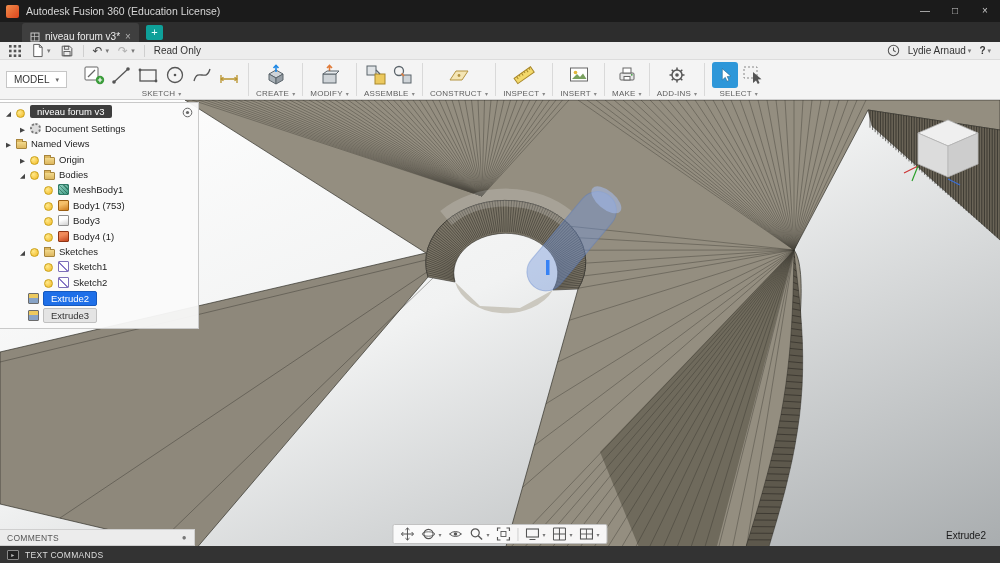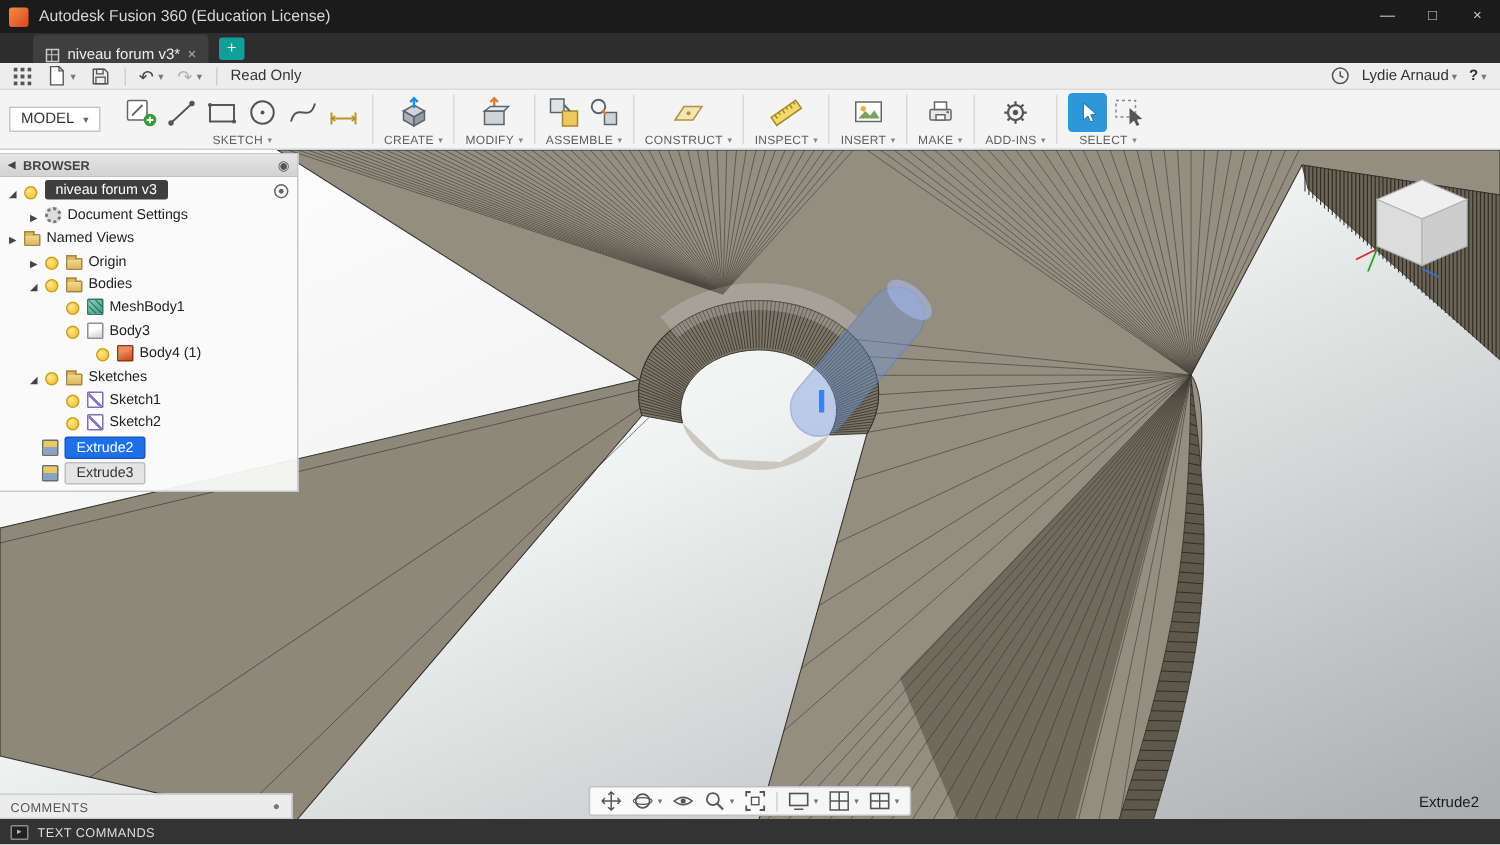--- a/index.html
+++ b/index.html
@@ -751,25 +751,20 @@
   <svg class="viewcube" width="92" height="84" viewBox="0 0 92 84">
     <polygon points="16,30 46,17 76,30 46,43" fill="#efefef" stroke="#b5b5b5" stroke-width=".8"></polygon>
     <polygon points="16,30 46,43 46,74 16,61" fill="#dcdcdc" stroke="#b5b5b5" stroke-width=".8"></polygon>
     <polygon points="76,30 46,43 46,74 76,61" fill="#cdcdcd" stroke="#b5b5b5" stroke-width=".8"></polygon>
     <path d="M16,63 L2,70" stroke="#c33" stroke-width="1.2"></path>
     <path d="M16,63 L10,78" stroke="#2ba02b" stroke-width="1.2"></path>
     <path d="M46,76 L58,82" stroke="#3a6fd8" stroke-width="1.2"></path>
   </svg>
 
   <div class="browser">
-    <div class="bheader">
-      <span style="font-weight:normal;font-size:7px">◀</span>
-      <span>BROWSER</span>
-      <span class="dot">◉</span>
-    </div>
     <div class="trow">
       <span class="exp">◢</span>
       <span class="ic bulb"></span>
       <span class="chip-dark">niveau forum v3</span>
       <svg class="radio" width="11" height="11" viewBox="0 0 11 11">
         <circle cx="5.5" cy="5.5" r="4.3" fill="none" stroke="#666" stroke-width="1"></circle>
         <circle cx="5.5" cy="5.5" r="1.6" fill="#666"></circle>
       </svg>
     </div>
     <div id="tree">
@@ -797,24 +792,30 @@
         </div>
         <div class="trow" style="padding-left: 34px;">
           <span class="exp"></span>
           <span class="ic bulb"></span>
           <span class="ic mesh"></span>
           <span>MeshBody1</span>
         </div>
         <div class="trow" style="padding-left: 34px;">
           <span class="exp"></span>
           <span class="ic bulb"></span>
+          <span class="ic body-orange"></span>
+          <span>Body1 (753)</span>
+        </div>
+        <div class="trow" style="padding-left: 34px;">
+          <span class="exp"></span>
+          <span class="ic bulb"></span>
           <span class="ic body-gray"></span>
           <span>Body3</span>
         </div>
-        <div class="trow" style="padding-left: 34px; margin-left: 20px;">
+        <div class="trow" style="padding-left: 34px;">
           <span class="exp"></span>
           <span class="ic bulb"></span>
           <span class="ic body-red"></span>
           <span>Body4 (1)</span>
         </div>
         <div class="trow" style="padding-left: 20px;">
           <span class="exp">◢</span>
           <span class="ic bulb"></span>
           <span class="ic folder"></span>
           <span>Sketches</span>

